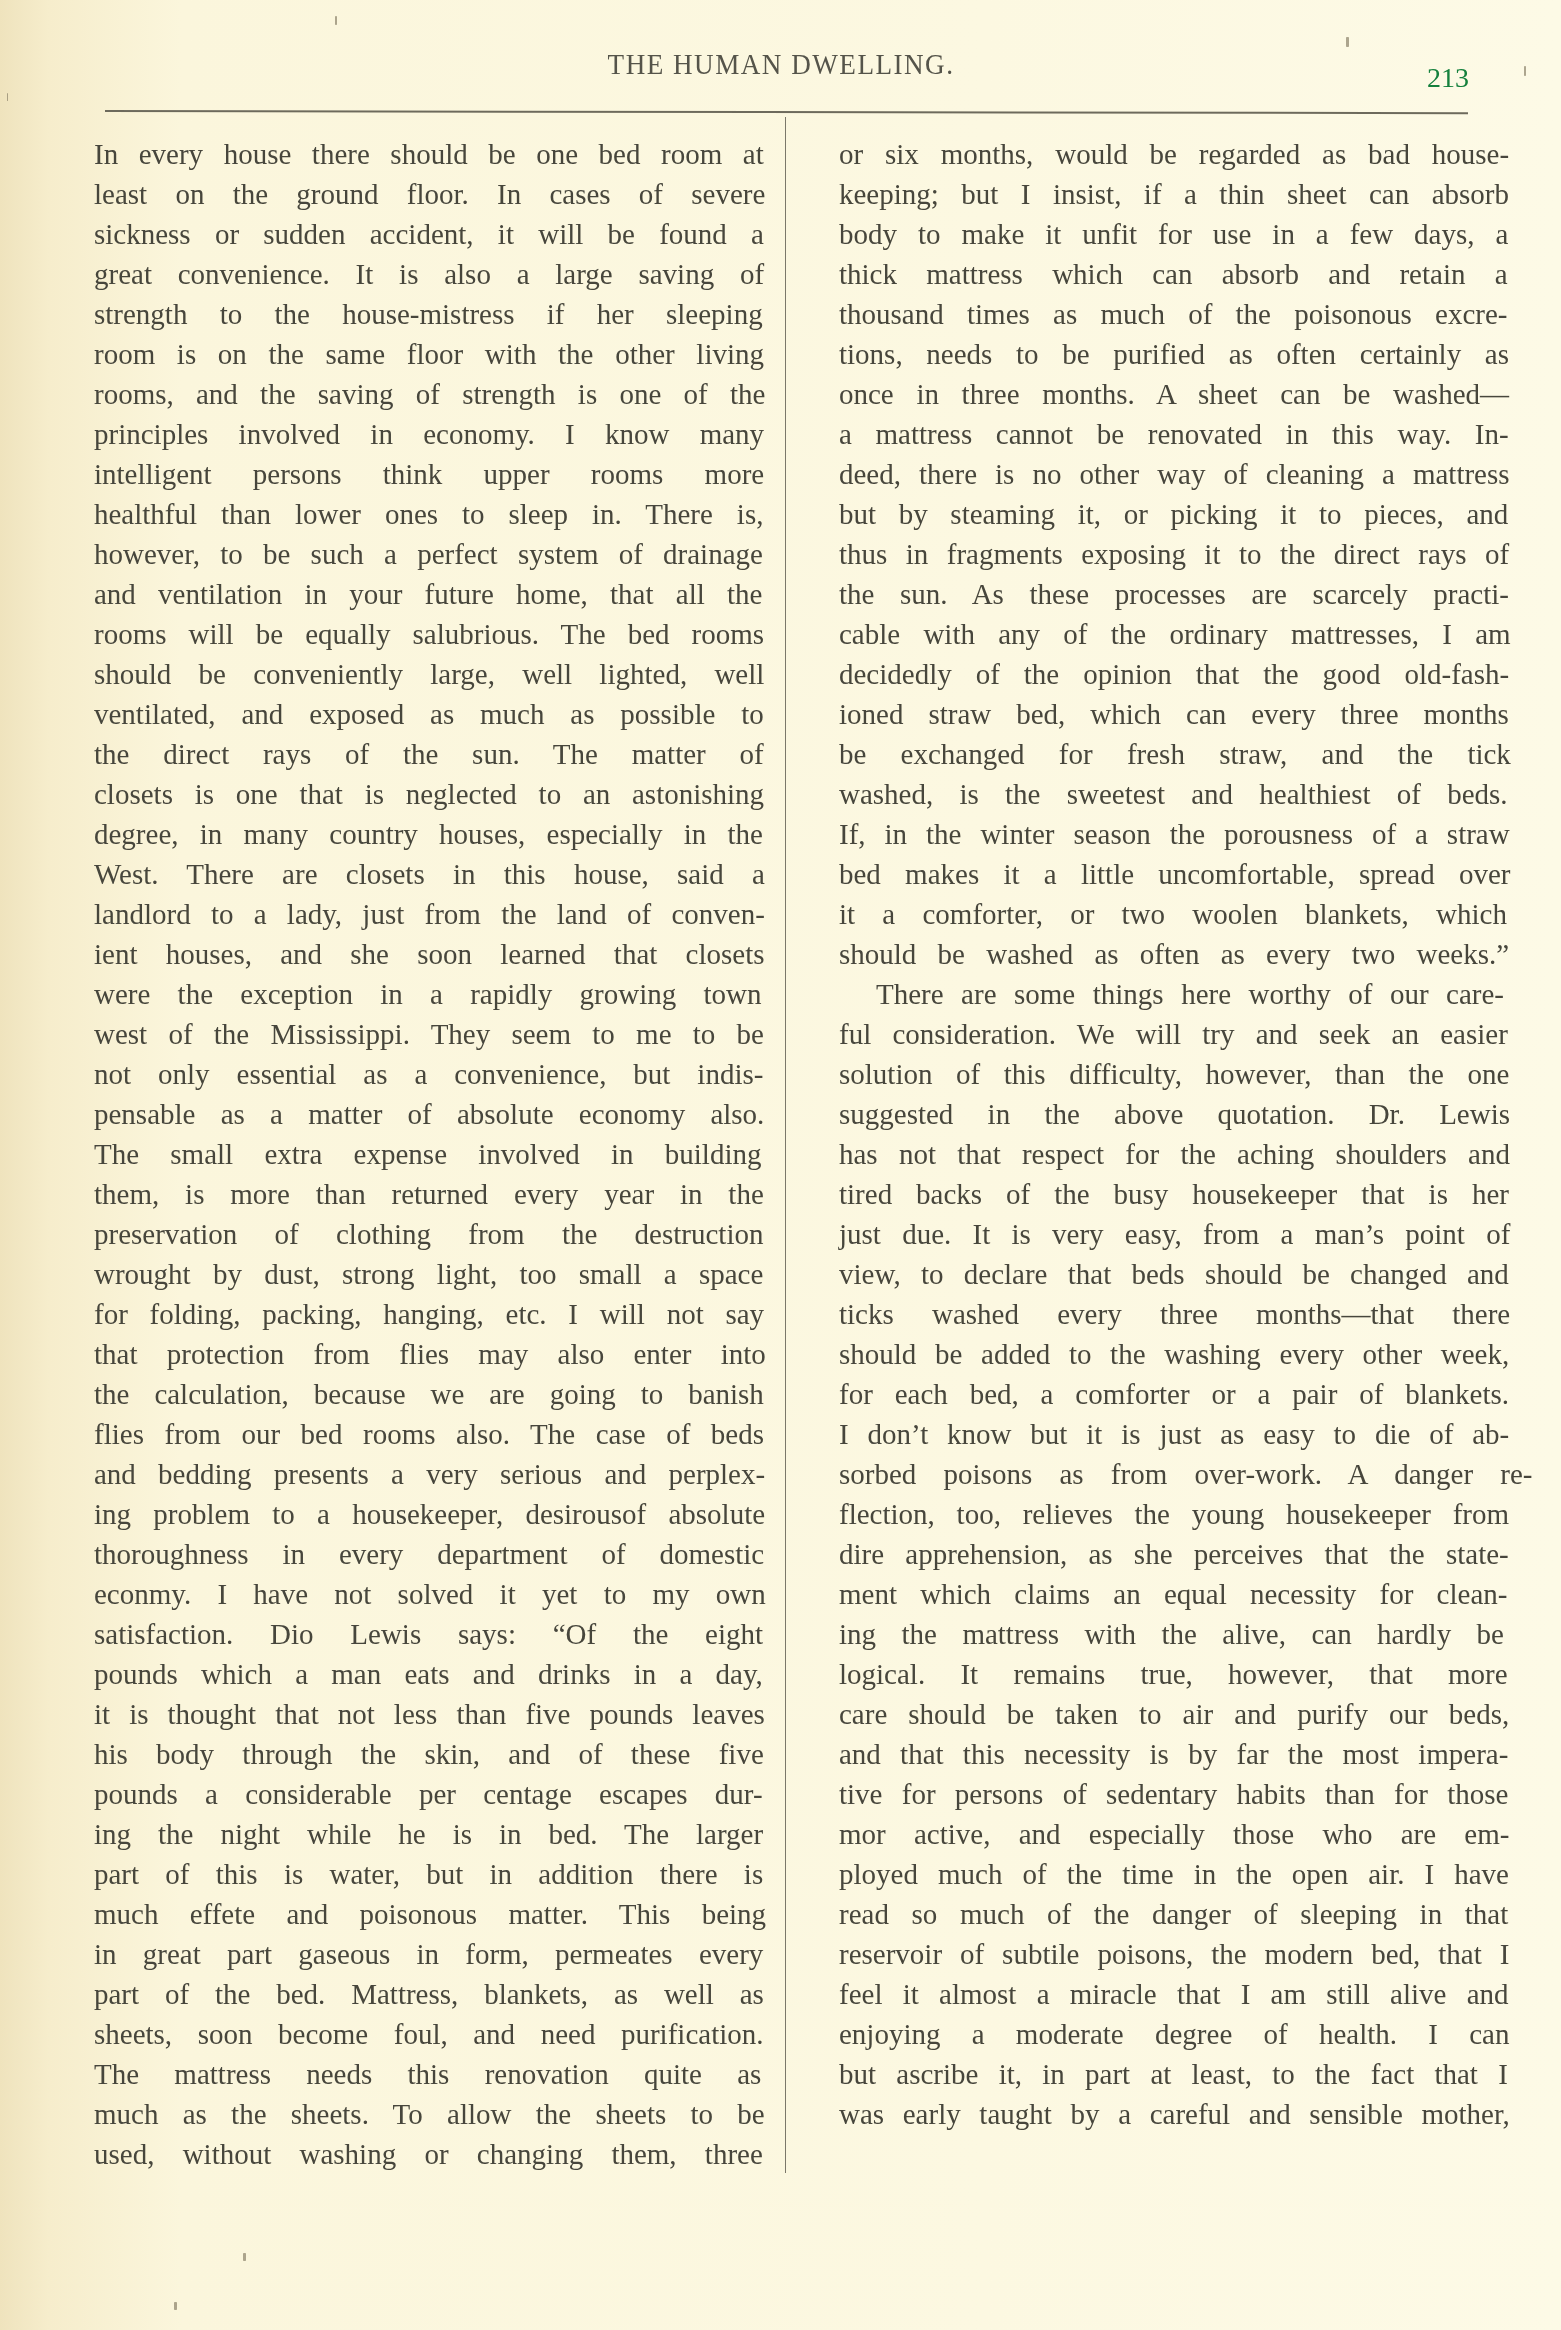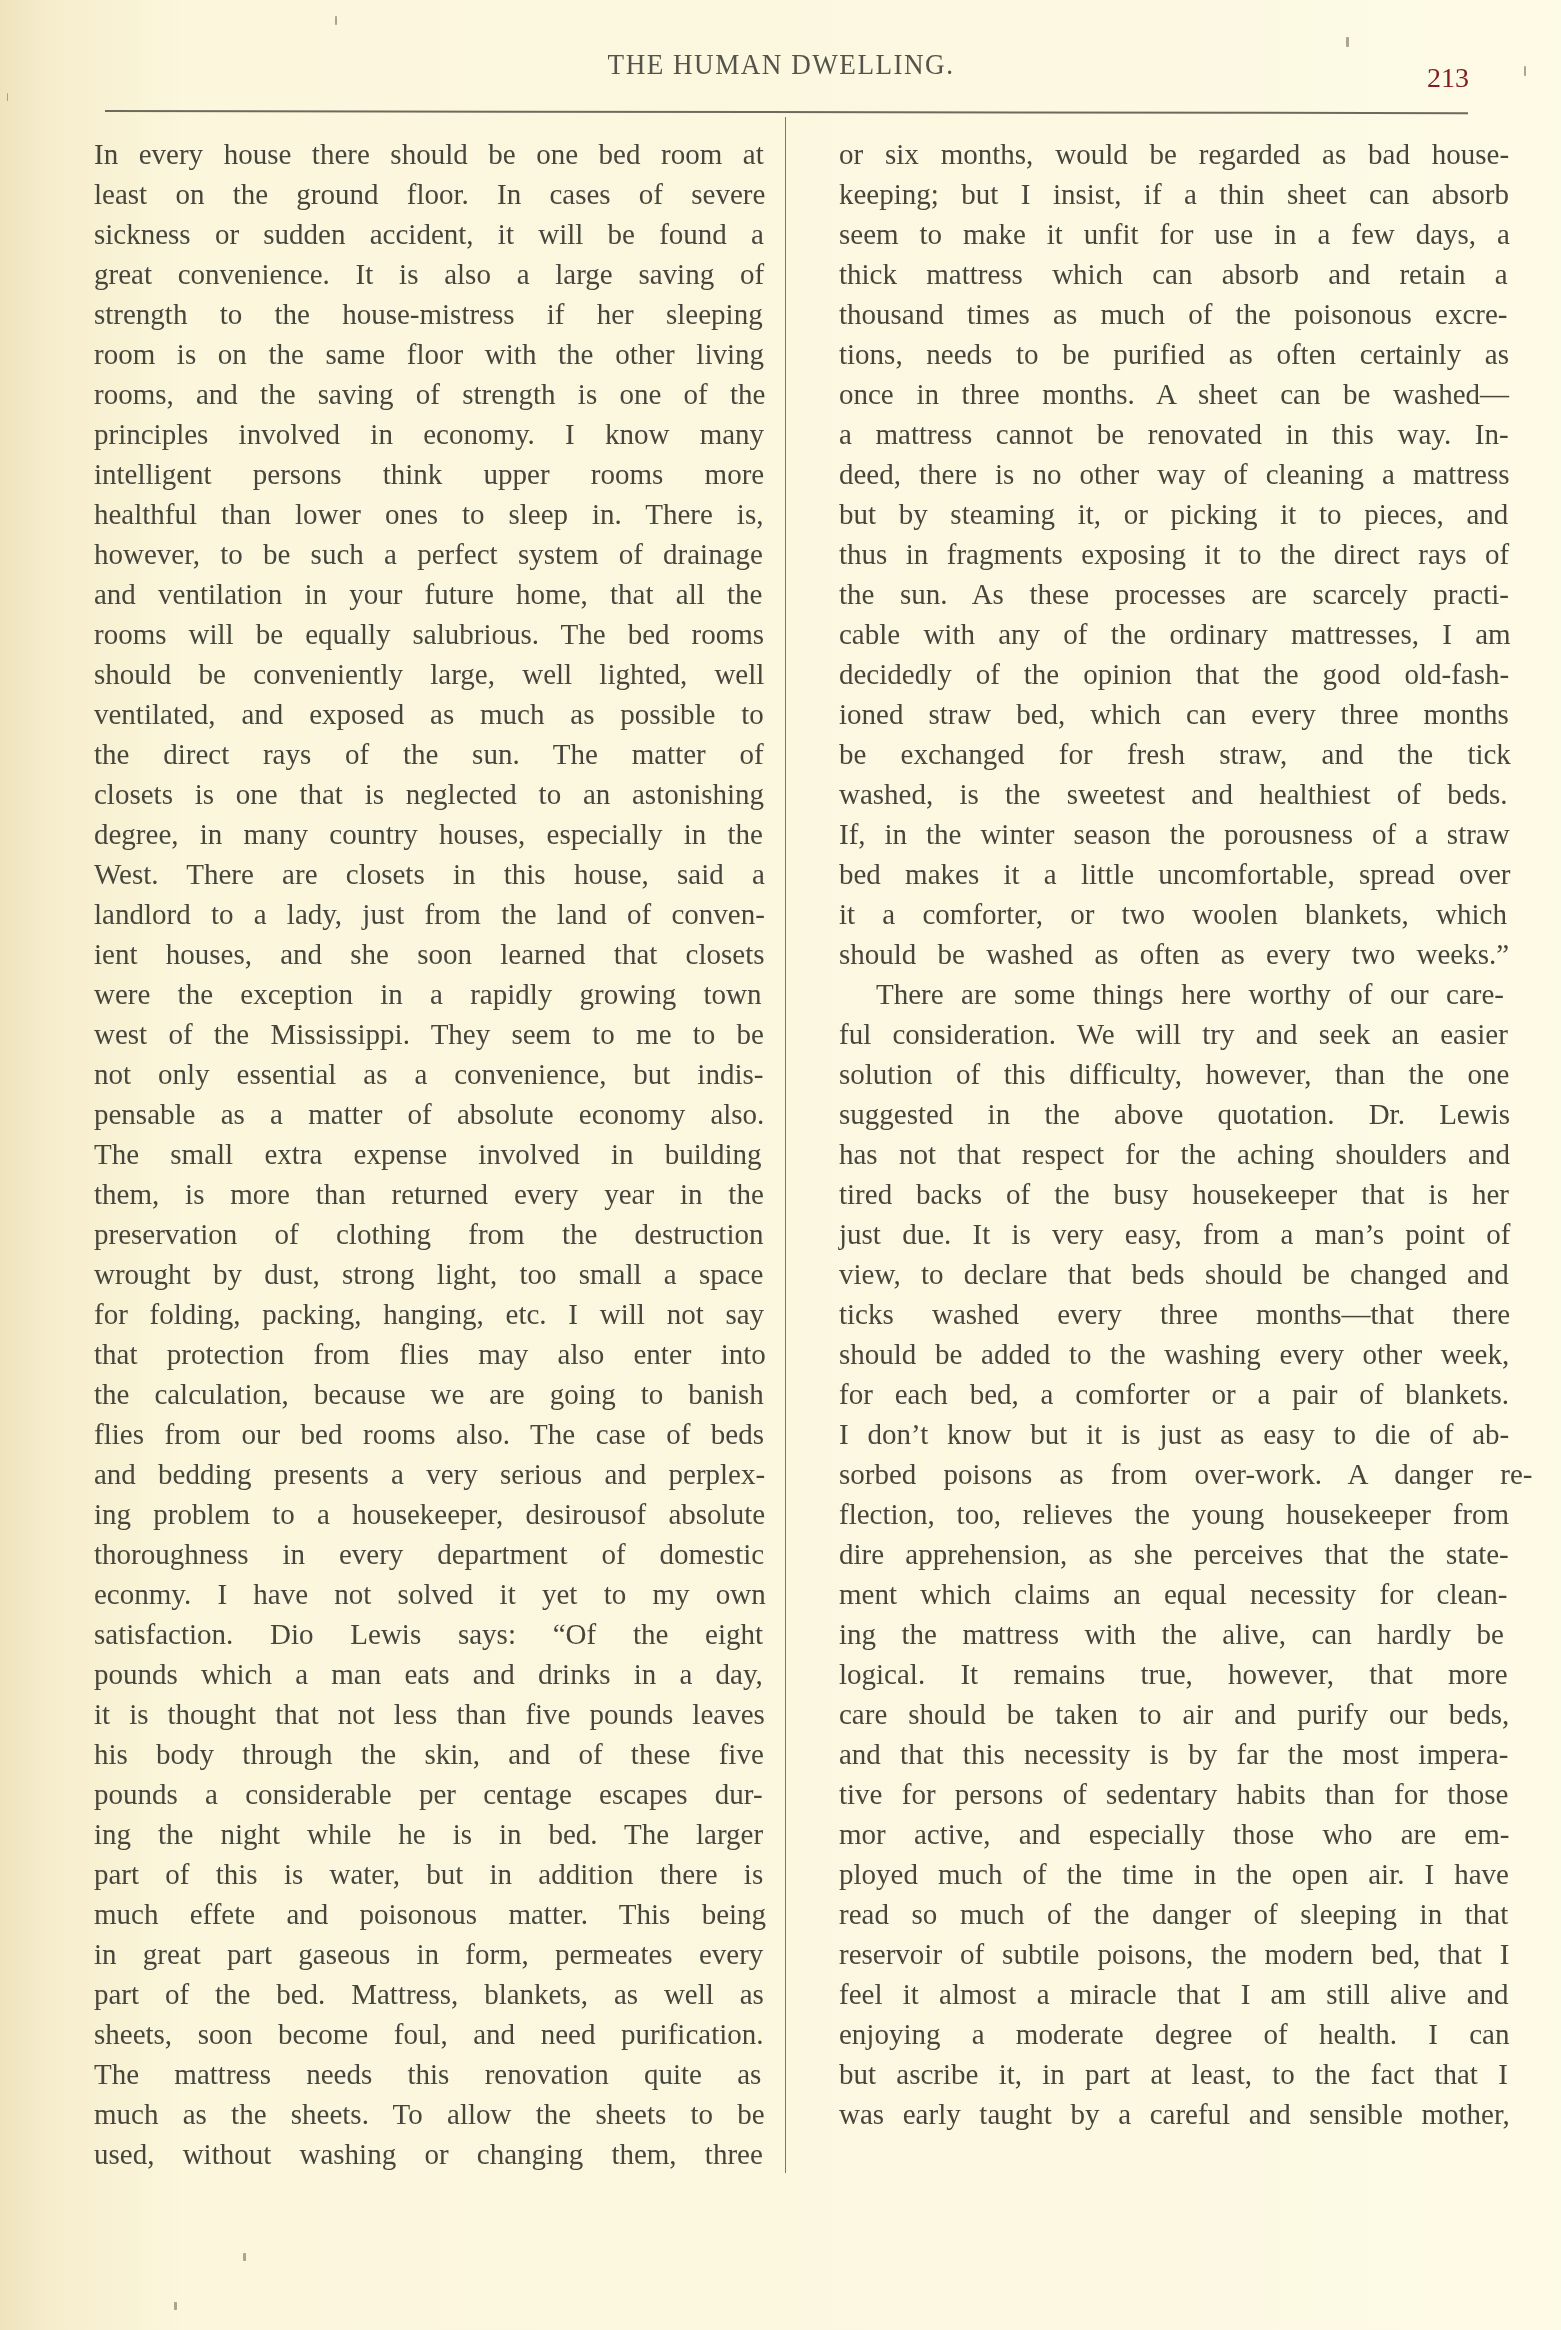--- a/index.html
+++ b/index.html
@@ -20,21 +20,21 @@
     font-size: 29.5px;
     letter-spacing: 1.6px;
     color: #55544a;
     transform: scaleX(0.92);
   }
   .page-number {
     position: absolute;
     left: 1427px;
     top: 62px;
     font-size: 28px;
-    color: #7f1d1d;
+    color: #15803d;
   }
   .head-rule {
     position: absolute;
     left: 105px;
     top: 110px;
     width: 1363px;
     height: 0;
     border-top: 2.5px solid #6d6a5c;
     transform: rotate(0.09deg);
     transform-origin: left center;
@@ -125,21 +125,21 @@
       <span class="line" style="white-space: nowrap; text-align: left; display: block; word-spacing: 19px;">in great part gaseous in form, permeates every</span>
       <span class="line" style="white-space: nowrap; text-align: left; display: block; word-spacing: 18.6px;">part of the bed. Mattress, blankets, as well as</span>
       <span class="line" style="white-space: nowrap; text-align: left; display: block; word-spacing: 18.3px;">sheets, soon become foul, and need purification.</span>
       <span class="line" style="white-space: nowrap; text-align: left; display: block; word-spacing: 28px;">The mattress needs this renovation quite as</span>
       <span class="line" style="white-space: nowrap; text-align: left; display: block; word-spacing: 17px;">much as the sheets. To allow the sheets to be</span>
       <span class="line" style="white-space: nowrap; text-align: left; display: block; word-spacing: 21px;">used, without washing or changing them, three</span>
     </div>
   <div class="column col-right" id="col-right">
       <span class="line" style="white-space: nowrap; text-align: left; display: block; word-spacing: 14.6px;">or six months, would be regarded as bad house-</span>
       <span class="line" style="white-space: nowrap; text-align: left; display: block; word-spacing: 15.2px;">keeping; but I insist, if a thin sheet can absorb</span>
-      <span class="line" style="white-space: nowrap; text-align: left; display: block; word-spacing: 13.7px;">seem to make it unfit for use in a few days, a</span>
+      <span class="line" style="white-space: nowrap; text-align: left; display: block; word-spacing: 13.7px;">body to make it unfit for use in a few days, a</span>
       <span class="line" style="white-space: nowrap; text-align: left; display: block; word-spacing: 22px;">thick mattress which can absorb and retain a</span>
       <span class="line" style="white-space: nowrap; text-align: left; display: block; word-spacing: 16px;">thousand times as much of the poisonous excre-</span>
       <span class="line" style="white-space: nowrap; text-align: left; display: block; word-spacing: 16.4px;">tions, needs to be purified as often certainly as</span>
       <span class="line" style="white-space: nowrap; text-align: left; display: block; word-spacing: 15.4px;">once in three months. A sheet can be washed—</span>
       <span class="line" style="white-space: nowrap; text-align: left; display: block; word-spacing: 16.4px;">a mattress cannot be renovated in this way. In-</span>
       <span class="line" style="white-space: nowrap; text-align: left; display: block; word-spacing: 10.8px;">deed, there is no other way of cleaning a mattress</span>
       <span class="line" style="white-space: nowrap; text-align: left; display: block; word-spacing: 15.4px;">but by steaming it, or picking it to pieces, and</span>
       <span class="line" style="white-space: nowrap; text-align: left; display: block; word-spacing: 11.2px;">thus in fragments exposing it to the direct rays of</span>
       <span class="line" style="white-space: nowrap; text-align: left; display: block; word-spacing: 18.4px;">the sun. As these processes are scarcely practi-</span>
       <span class="line" style="white-space: nowrap; text-align: left; display: block; word-spacing: 16px;">cable with any of the ordinary mattresses, I am</span>

